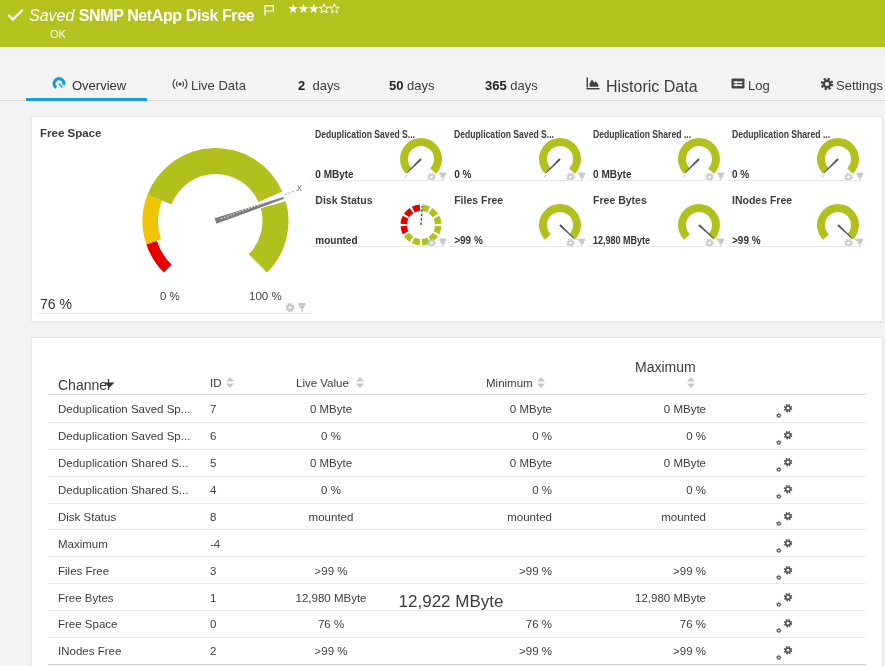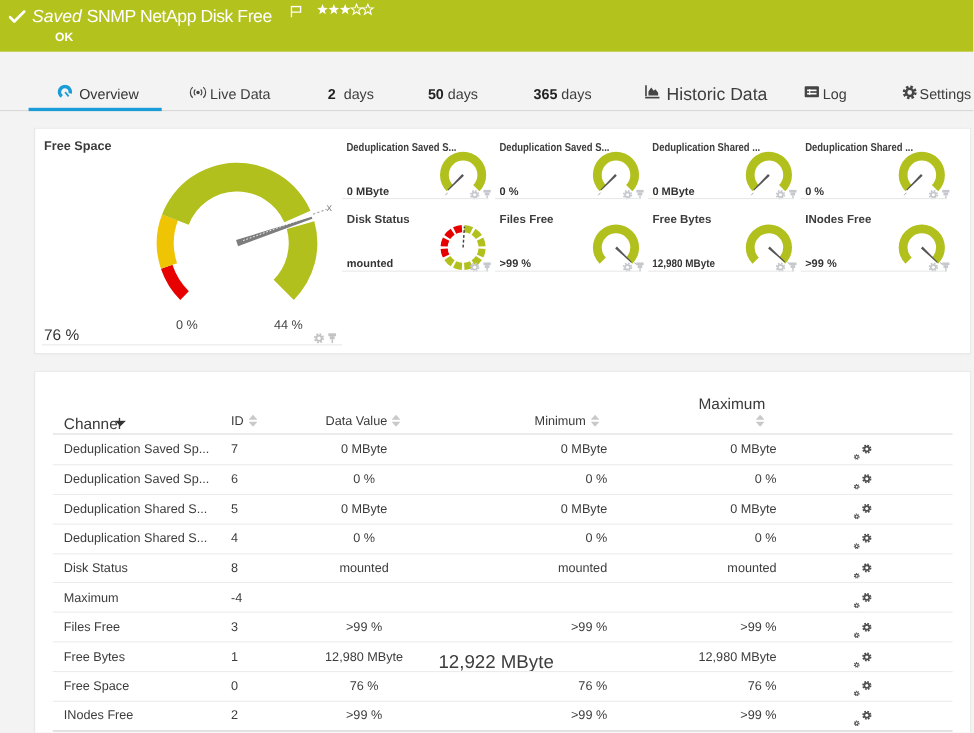--- a/index.html
+++ b/index.html
@@ -2,32 +2,32 @@
 <html><head><meta charset="utf-8"><style>
 *{margin:0;padding:0;box-sizing:border-box}
 body{width:885px;height:666px;overflow:hidden;background:#f3f3f3;font-family:"Liberation Sans",sans-serif;position:relative}
 .abs{position:absolute}
 </style></head><body>
 
 <div class="abs" style="left:0;top:0;width:885px;height:47px;background:#b4c21e"></div>
 <svg class="abs" style="left:8px;top:9px" width="16" height="12" viewBox="0 0 16 12">
     <path d="M1,6.5 L5,10.5 L14,1.5" fill="none" stroke="#fff" stroke-width="2.4" stroke-linecap="round" stroke-linejoin="round"></path>
   </svg>
-<div class="abs" style="left:29px;top:7px;font-size:16px;color:#fff"><span style="font-style:italic">Saved</span> <span style="font-weight:normal;letter-spacing:-0.4px">SNMP NetApp Disk Free</span></div>
+<div class="abs" style="left:29px;top:7px;font-size:16px;color:#fff"><span style="font-style:italic">Saved</span> <span style="font-weight:bold;letter-spacing:-0.4px">SNMP NetApp Disk Free</span></div>
 <svg class="abs" style="left:263px;top:5px" width="15" height="12" viewBox="0 0 15 13">
     <path d="M1.5,11.5 V1 H10.5 V6.5 H1.5" fill="none" stroke="#fff" stroke-width="1.3"></path>
   </svg>
 <svg class="abs" style="left:287px;top:2.5px" width="56" height="12" viewBox="0 0 54 12">
     <polygon points="5.20,0.70 3.94,4.07 0.35,4.22 3.16,6.46 2.20,9.93 5.20,7.94 8.20,9.93 7.24,6.46 10.05,4.22 6.46,4.07" fill="#fff"></polygon>
     <polygon points="15.50,0.70 14.24,4.07 10.65,4.22 13.46,6.46 12.50,9.93 15.50,7.94 18.50,9.93 17.54,6.46 20.35,4.22 16.76,4.07" fill="#fff"></polygon>
     <polygon points="25.80,0.70 24.54,4.07 20.95,4.22 23.76,6.46 22.80,9.93 25.80,7.94 28.80,9.93 27.84,6.46 30.65,4.22 27.06,4.07" fill="#fff"></polygon>
     <polygon points="36.10,0.70 34.84,4.07 31.25,4.22 34.06,6.46 33.10,9.93 36.10,7.94 39.10,9.93 38.14,6.46 40.95,4.22 37.36,4.07" fill="none" stroke="#fff" stroke-width="1"></polygon>
     <polygon points="46.40,0.70 45.14,4.07 41.55,4.22 44.36,6.46 43.40,9.93 46.40,7.94 49.40,9.93 48.44,6.46 51.25,4.22 47.66,4.07" fill="none" stroke="#fff" stroke-width="1"></polygon>
   </svg>
-<div class="abs" style="left:50px;top:28px;font-size:11px;font-weight:bold;color:#fff">OK</div>
+<div class="abs" style="left:50px;top:28px;font-size:11px;font-weight:normal;color:#fff">OK</div>
 <div class="abs" style="left:0;top:100px;width:885px;height:1px;background:#d9d9d9"></div>
 <div class="abs" style="left:26px;top:98px;width:121px;height:3px;background:#1a9cd9"></div>
 <svg class="abs" style="left:52px;top:77px" width="15" height="13" viewBox="0 0 15 13">
     <path d="M3.27,11.92 A6.50,6.50 0 1 1 13.28,8.28 L10.19,7.45 A3.30,3.30 0 1 0 5.11,9.30 Z" fill="#1a9cd9"></path>
     <line x1="7.2" y1="6.8" x2="10.4" y2="10.6" stroke="#1a9cd9" stroke-width="1.6"></line>
   </svg>
 <div class="abs" style="left:72px;top:78px;font-size:13px;color:#333">Overview</div>
 <svg class="abs" style="left:172px;top:78px" width="16" height="12" viewBox="0 0 16 12">
     <circle cx="8" cy="6" r="1.6" fill="#444"></circle>
     <path d="M5.6,3.4 A3.6,3.6 0 0 0 5.6,8.6" fill="none" stroke="#444" stroke-width="1.1"></path>
@@ -65,21 +65,21 @@
     <path d="M34.29,111.21 A73.00,73.00 0 0 1 35.29,61.98 L49.78,67.51 A57.50,57.50 0 0 0 48.98,106.28 Z" fill="#eec405"></path>
     <path d="M35.29,61.98 A73.00,73.00 0 0 1 170.27,58.48 L146.49,69.00 A47.00,47.00 0 0 0 59.59,71.25 Z" fill="#b1c01c"></path>
     <path d="M173.76,68.18 A73.00,73.00 0 0 1 155.12,139.62 L136.73,121.23 A47.00,47.00 0 0 0 148.74,75.24 Z" fill="#b1c01c"></path>
     <polygon points="102.57,85.25 171.37,63.94 172.01,65.84 104.43,90.75" fill="#7d7d7d"></polygon>
     <line x1="109.0" y1="85.7" x2="169.1" y2="63.7" stroke="#fff" stroke-width="0.9" stroke-dasharray="1.6,1.6" opacity="0.9"></line>
     <line x1="172.7" y1="61.8" x2="184.9" y2="57.2" stroke="#999" stroke-width="1" stroke-dasharray="2,2"></line>
     <text x="187.4" y="58.4" font-size="10" fill="#888" text-anchor="middle" font-family="Liberation Sans">x</text>
   </svg>
 <div class="abs" style="left:40px;top:296px;font-size:14px;color:#333">76 %</div>
 <div class="abs" style="left:160px;top:290px;font-size:11.5px;color:#444">0 %</div>
-<div class="abs" style="left:249px;top:290px;font-size:11.5px;color:#444">44 %</div>
+<div class="abs" style="left:249px;top:290px;font-size:11.5px;color:#444">100 %</div>
 <svg class="abs" style="left:285px;top:302px" width="22" height="11" viewBox="0 0 22 11">
     <circle cx="5" cy="5.5" r="3.77" fill="none" stroke="#c3c3c3" stroke-width="1.66" stroke-dasharray="1.63,1.33"></circle>
     <circle cx="5" cy="5.5" r="3.22" fill="#c3c3c3"></circle>
     <circle cx="5" cy="5.5" r="1.52" fill="#fff"></circle>
     <rect x="13.5" y="1" width="7" height="2.6" fill="#c3c3c3"></rect>
     <rect x="14.8" y="3.6" width="4.4" height="2.8" fill="#c3c3c3"></rect>
     <rect x="16.4" y="6.4" width="1.4" height="3.6" fill="#c3c3c3"></rect>
   </svg>
 <div class="abs" style="left:38px;top:313px;width:273px;height:1px;background:#e8e8e8"></div>
 <div class="abs" style="left:315.3px;top:127.5px;white-space:nowrap;font-size:10.5px;font-weight:bold;color:#3d3d3d;transform:scaleX(0.82);transform-origin:left top;">Deduplication Saved S...</div>
@@ -223,21 +223,21 @@
 <div class="abs" style="left:31px;top:337px;width:852px;height:335px;background:#fff;border:1px solid #e7e7e7;box-shadow:0 1px 2px rgba(0,0,0,0.05)"></div>
 <div class="abs" style="left:58px;top:377px;font-size:14px;color:#3a3a3a">Channel</div>
 <svg class="abs" style="left:104px;top:382px" width="11" height="6" viewBox="0 0 11 6">
     <polygon points="0.5,0.5 10.5,0.5 5.5,5.5" fill="#333"></polygon>
   </svg>
 <div class="abs" style="left:210px;top:377px;font-size:11.5px;color:#3a3a3a">ID</div>
 <svg class="abs" style="left:226px;top:377px" width="8" height="11" viewBox="0 0 8 11">
     <polygon points="4,0 8,4.5 0,4.5" fill="#c9c9c9"></polygon>
     <polygon points="4,11 8,6.5 0,6.5" fill="#c9c9c9"></polygon>
   </svg>
-<div class="abs" style="left:296px;top:377px;font-size:11.5px;color:#3a3a3a">Data Value</div>
+<div class="abs" style="left:296px;top:377px;font-size:11.5px;color:#3a3a3a">Live Value</div>
 <svg class="abs" style="left:356px;top:377px" width="8" height="11" viewBox="0 0 8 11">
     <polygon points="4,0 8,4.5 0,4.5" fill="#c9c9c9"></polygon>
     <polygon points="4,11 8,6.5 0,6.5" fill="#c9c9c9"></polygon>
   </svg>
 <div class="abs" style="left:486px;top:377px;font-size:11.5px;color:#3a3a3a">Minimum</div>
 <svg class="abs" style="left:537px;top:377px" width="8" height="11" viewBox="0 0 8 11">
     <polygon points="4,0 8,4.5 0,4.5" fill="#c9c9c9"></polygon>
     <polygon points="4,11 8,6.5 0,6.5" fill="#c9c9c9"></polygon>
   </svg>
 <div class="abs" style="left:635px;top:359px;font-size:14px;color:#3a3a3a">Maximum</div>

